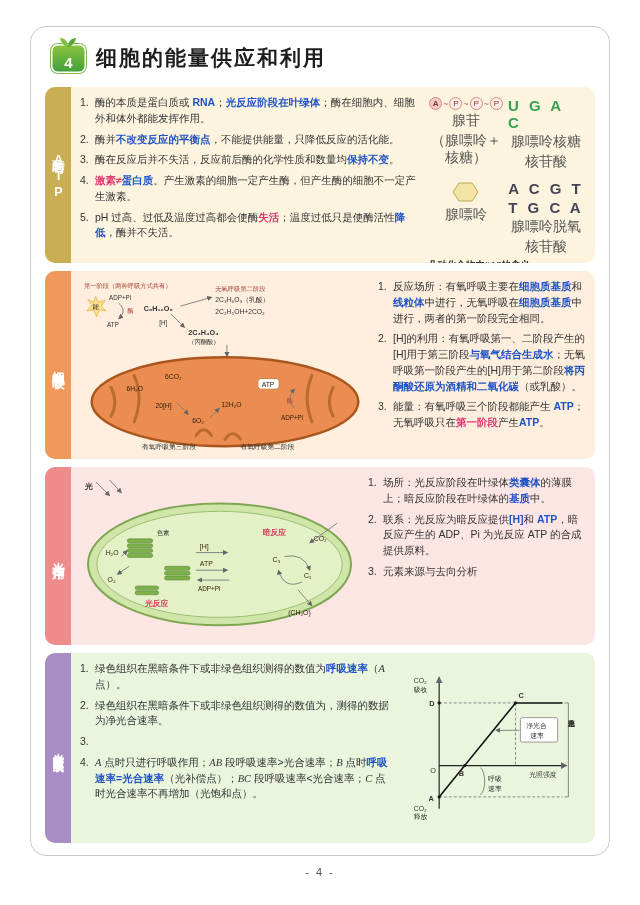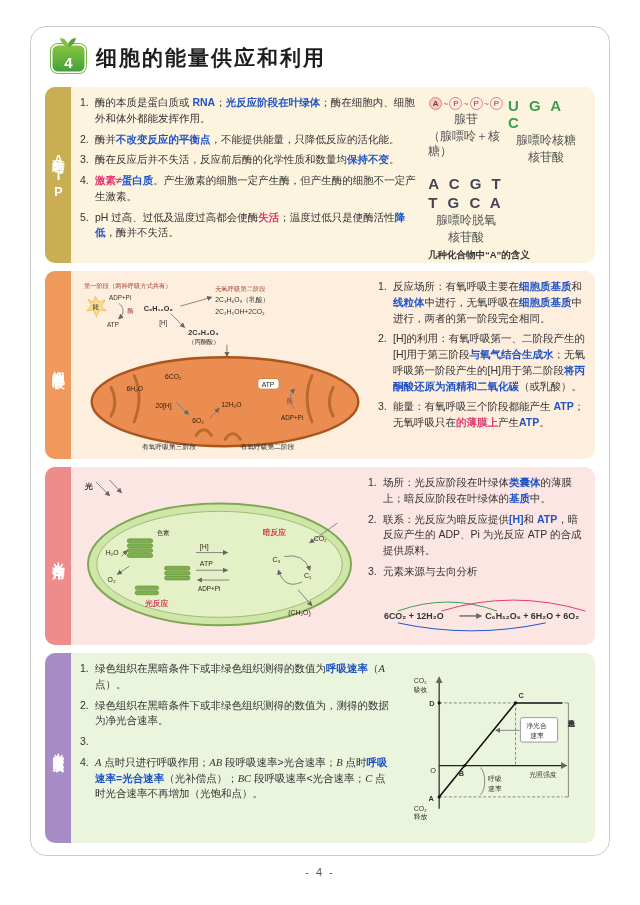--- a/index.html
+++ b/index.html
@@ -31,21 +31,21 @@
   .sec1 .list{flex:0 0 336px}
   .d1{flex:1;display:flex;flex-direction:column;padding:2px 2px 0 6px}
   .d1-grid{display:grid;grid-template-columns:1fr 1fr;row-gap:10px;column-gap:4px;flex:1}
   .d1-col{display:flex;flex-direction:column;align-items:center;gap:2px}
   .atp-row{display:flex;align-items:center;gap:1px}
   .nb{display:inline-flex;width:13px;height:13px;border-radius:50%;border:1px solid #d98a80;align-items:center;justify-content:center;font-size:8px;color:#7a3b30;background:#fdebe4}
   .nb.a{background:#f6c9c2;font-weight:bold}
   .tilde{color:#c06a5a;font-size:9px}
   .letters{font-weight:bold;letter-spacing:3px;font-size:15px;color:#445}
   .letters.green{color:#3a9e4f}
-  .d1-lab{font-size:12px;color:#555;line-height:1.25}
+  .d1-lab{font-size:14px;color:#555;text-align:center;line-height:1.25}
   .d1-caption{font-size:9.5px;font-weight:bold;color:#333;text-align:left;margin:4px 0 2px}
   
   .mito-wrap{flex:0 0 292px;display:flex;align-items:flex-end}
   .chloro-wrap{flex:0 0 282px;display:flex;align-items:center}
   .graph-wrap{flex:0 0 186px;display:flex;align-items:flex-start;justify-content:center}
   svg text{font-family:"Liberation Sans","DejaVu Sans",sans-serif;fill:#333}
   .t65{font-size:6.5px}.t7{font-size:7px}.t75{font-size:7.5px}.t8{font-size:8px}
   .bold{font-weight:bold}
   .maroon{fill:#a6453a}
   .redt{fill:#d64560;font-weight:bold}
@@ -124,20 +124,26 @@
               <span class="tilde">~</span>
                 <span class="nb">P</span>
             </div>
             <div class="d1-lab">腺苷</div>
             <div class="d1-lab">（腺嘌呤＋核糖）</div>
           </div>
           <div class="d1-col">
             <div class="letters green">U G A C</div>
             <div class="d1-lab">腺嘌呤核糖</div>
             <div class="d1-lab">核苷酸</div>
+          </div>
+          <div class="d1-col">
+            <svg width="30" height="24" viewBox="0 0 30 24">
+                <polygon points="8,3 21,3 27,12 21,21 8,21 2,12" fill="#f3e5a5" stroke="#bda64b"></polygon>
+              </svg>
+            <div class="d1-lab">腺嘌呤</div>
           </div>
           <div class="d1-col">
             <div class="letters">A C G T</div>
             <div class="letters">T G C A</div>
             <div class="d1-lab">腺嘌呤脱氧</div>
             <div class="d1-lab">核苷酸</div>
           </div>
         </div>
         <div class="d1-caption">几种化合物中“A”的含义</div>
       </div>
@@ -195,21 +201,21 @@
         <div class="item">
             <span class="num">1.</span>
             <span class="txt"><span>反应场所：有氧呼吸主要在</span><span class="c-blue">细胞质基质</span><span>和</span><span class="c-blue">线粒体</span><span>中进行，无氧呼吸在</span><span class="c-blue">细胞质基质</span><span>中进行，两者的第一阶段完全相同。</span></span>
           </div>
         <div class="item">
             <span class="num">2.</span>
             <span class="txt"><span>[H]的利用：有氧呼吸第一、二阶段产生的[H]用于第三阶段</span><span class="c-blue">与氧气结合生成水</span><span>；无氧呼吸第一阶段产生的[H]用于第二阶段</span><span class="c-blue">将丙酮酸还原为酒精和二氧化碳</span><span>（或乳酸）。</span></span>
           </div>
         <div class="item">
             <span class="num">3.</span>
-            <span class="txt"><span>能量：有氧呼吸三个阶段都能产生 </span><span class="c-blue">ATP</span><span>；无氧呼吸只在</span><span class="c-red">的薄膜上</span><span>产生</span><span class="c-blue">ATP</span><span>。</span></span>
+            <span class="txt"><span>能量：有氧呼吸三个阶段都能产生 </span><span class="c-blue">ATP</span><span>；无氧呼吸只在</span><span class="c-red">第一阶段</span><span>产生</span><span class="c-blue">ATP</span><span>。</span></span>
           </div>
       </div>
     </div>
   </section>
 
   <section class="sec sec3">
     <div class="side s3">
         <span>光合作用</span>
       </div>
     <div class="content">
@@ -260,30 +266,20 @@
             <span class="txt"><span>场所：光反应阶段在叶绿体</span><span class="c-blue">类囊体</span><span>的薄膜上；暗反应阶段在叶绿体的</span><span class="c-blue">基质</span><span>中。</span></span>
           </div>
         <div class="item">
             <span class="num">2.</span>
             <span class="txt"><span>联系：光反应为暗反应提供</span><span class="c-blue">[H]</span><span>和 </span><span class="c-blue">ATP</span><span>，暗反应产生的 ADP、Pi 为光反应 ATP 的合成提供原料。</span></span>
           </div>
         <div class="item">
             <span class="num">3.</span>
             <span class="txt"><span>元素来源与去向分析</span></span>
           </div>
-        <div class="equation">
-          <svg width="248" height="48" viewBox="0 0 250 48">
-            <path class="arc g" d="M16 24 Q66 6 116 24"></path>
-            <path class="arc r" d="M60 24 Q132 2 205 24"></path>
-            <path class="arc b" d="M16 36 Q90 52 165 36"></path>
-            <text x="2" y="32" class="eqt">6CO₂ + 12H₂O</text>
-            <line x1="78" y1="29" x2="100" y2="29" stroke="#333" stroke-width="1" marker-end="url(#ah)"></line>
-            <text x="104" y="32" class="eqt">C₆H₁₂O₆ + 6H₂O + 6O₂</text>
-          </svg>
-        </div>
       </div>
     </div>
   </section>
 
   <section class="sec sec4">
     <div class="side s4">
         <span>光合与呼吸速率曲线</span>
       </div>
     <div class="content">
       <div class="list" style="flex:1">

